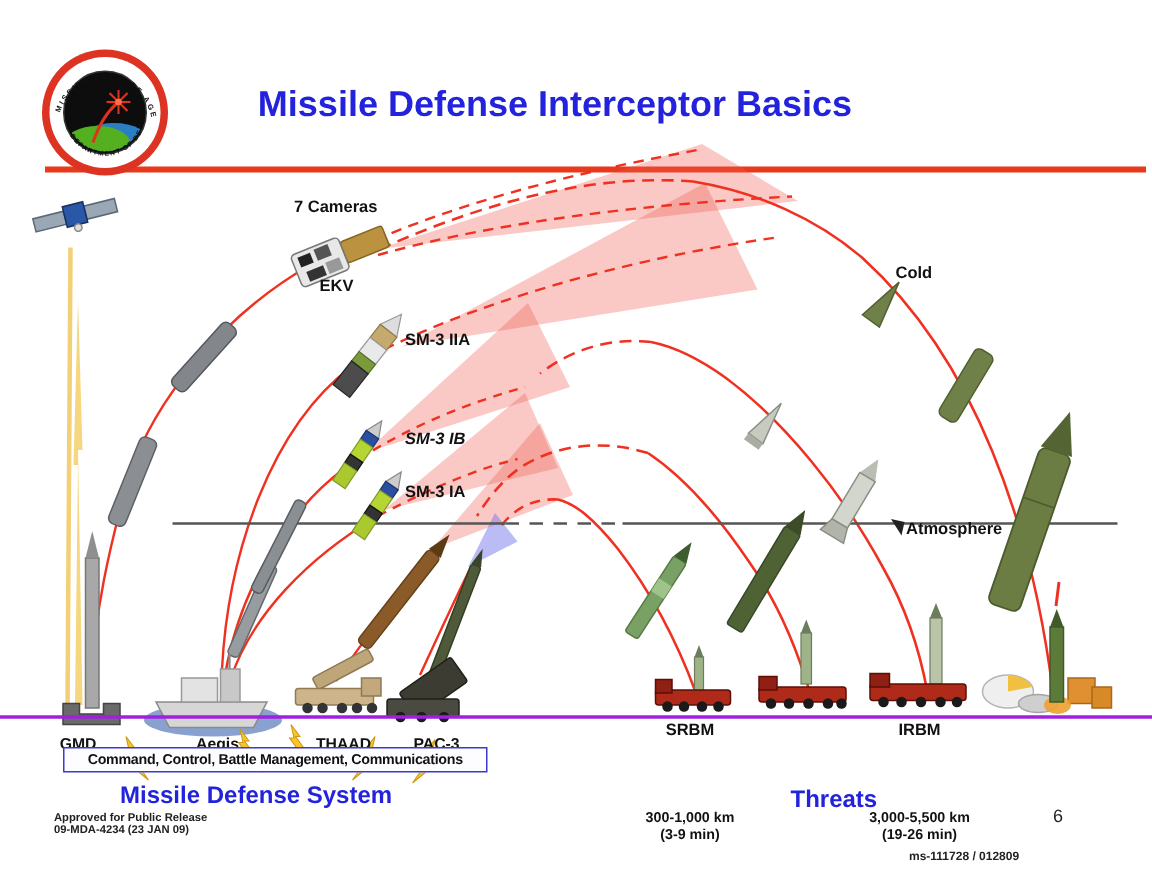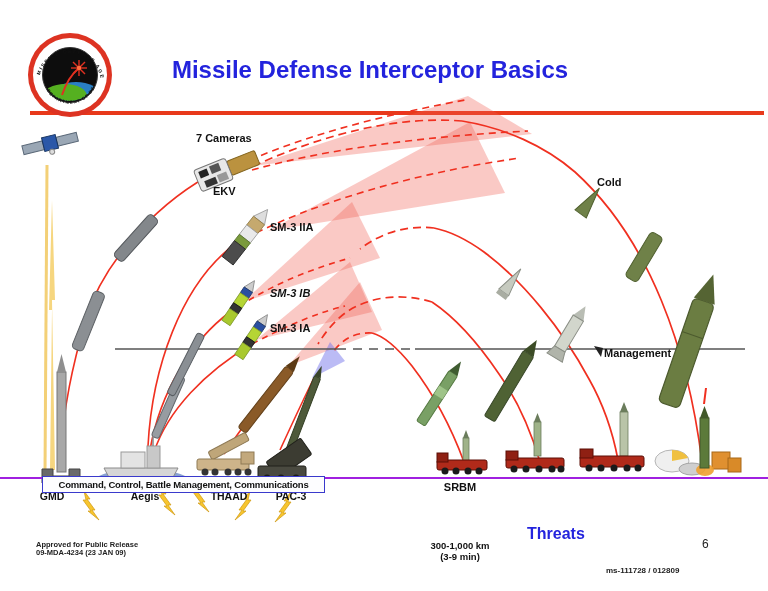--- a/index.html
+++ b/index.html
@@ -10,21 +10,21 @@
          font-size:24px;font-weight:bold;color:#2323dd;}
   .lbl-cameras{left:196px;top:132px;font-size:11px;}
   .lbl-ekv{left:213px;top:185px;font-size:11px;}
   .lbl-sm3iia{left:270px;top:221px;font-size:11px;}
   .lbl-sm3ib{left:270px;top:287px;font-size:11px;font-style:italic;}
   .lbl-sm3ia{left:270px;top:322px;font-size:11px;}
   .lbl-cold{left:597px;top:176px;font-size:11px;}
   .lbl-atmos{left:604px;top:347px;font-size:11px;}
   .sys{position:absolute;top:490px;font-size:10.5px;font-weight:bold;color:#111;transform:translateX(-50%);}
   .sys0{left:52px;} .sys1{left:145px;} .sys2{left:229px;} .sys3{left:291px;}
-  .c2bmc{position:absolute;left:42px;top:476px;width:281px;height:15px;line-height:15px;
+  .c2bmc{position:absolute;left:42px;top:498px;width:281px;height:15px;line-height:15px;
          border:1.5px solid #3a3acc;background:#fdfdff;text-align:center;
          font-size:9.5px;font-weight:bold;letter-spacing:-0.2px;color:#111;}
   .mds{position:absolute;left:80px;top:522px;font-size:16px;font-weight:bold;color:#2323dd;}
   .approved{position:absolute;left:36px;top:541px;font-size:7.5px;line-height:8px;color:#222;font-weight:bold;}
   .threat{position:absolute;top:481px;width:110px;text-align:center;transform:translateX(-50%);color:#111;}
   .threat .tname{font-size:11px;font-weight:bold;line-height:12px;}
   .threat .trange{font-size:9.5px;font-weight:bold;line-height:11px;margin-top:47px;}
   .threat .ttime{font-size:9.5px;font-weight:bold;line-height:12px;}
   .t0{left:460px;} .t1{left:539px;} .t2{left:613px;} .t3{left:703px;}
   .threatscap{position:absolute;left:527px;top:525px;font-size:16px;font-weight:bold;color:#2323dd;}
@@ -311,36 +311,42 @@
   </svg>
 
   <div class="title">Missile Defense Interceptor Basics</div>
 
   <div class="lbl lbl-cameras">7 Cameras</div>
   <div class="lbl lbl-ekv">EKV</div>
   <div class="lbl lbl-sm3iia">SM-3 IIA</div>
   <div class="lbl lbl-sm3ib">SM-3 IB</div>
   <div class="lbl lbl-sm3ia">SM-3 IA</div>
   <div class="lbl lbl-cold">Cold</div>
-  <div class="lbl lbl-atmos">Management</div>
+  <div class="lbl lbl-atmos">Atmosphere</div>
 
   <div class="sys sys0">GMD</div>
   <div class="sys sys1">Aegis</div>
   <div class="sys sys2">THAAD</div>
   <div class="sys sys3">PAC-3</div>
 
   <div class="c2bmc">Command, Control, Battle Management, Communications</div>
+  <div class="mds">Missile Defense System</div>
 
   <div class="approved">
     <div>Approved for Public Release</div>
     <div>09-MDA-4234 (23 JAN 09)</div>
   </div>
 
   <div class="threat t0">
     <div class="tname">SRBM</div>
     <div class="trange">300-1,000 km</div>
     <div class="ttime">(3-9 min)</div>
   </div>
+  <div class="threat t2">
+    <div class="tname">IRBM</div>
+    <div class="trange">3,000-5,500 km</div>
+    <div class="ttime">(19-26 min)</div>
+  </div>
 
   <div class="threatscap">Threats</div>
   <div class="msnum">ms-111728 / 012809</div>
   <div class="pagenum">6</div>
 </div>
 
 </body></html>

